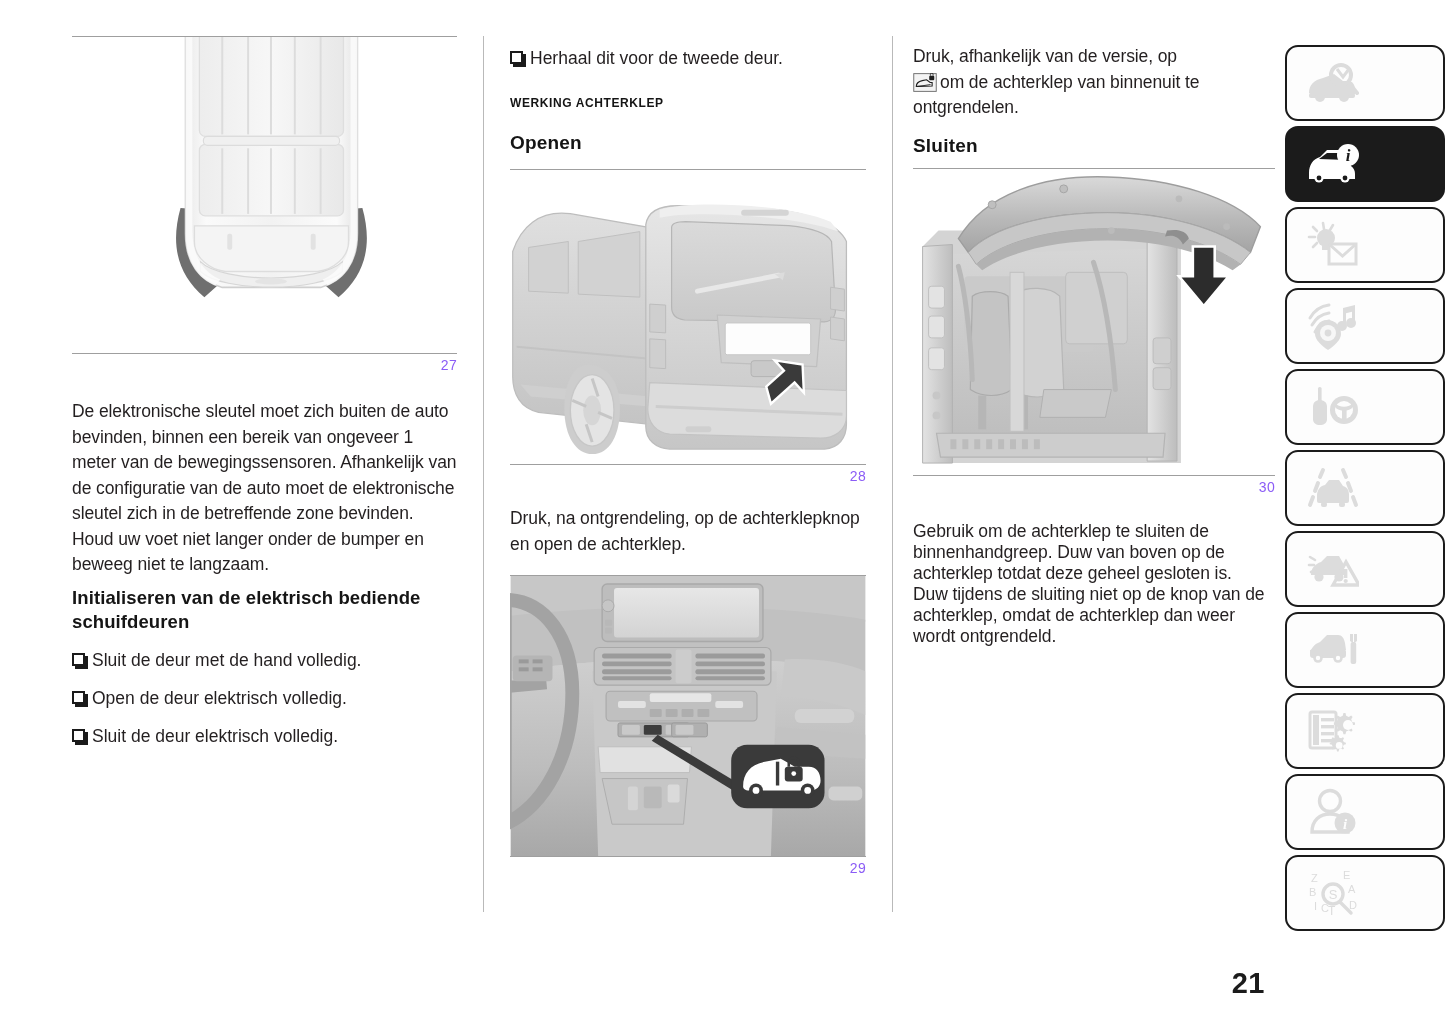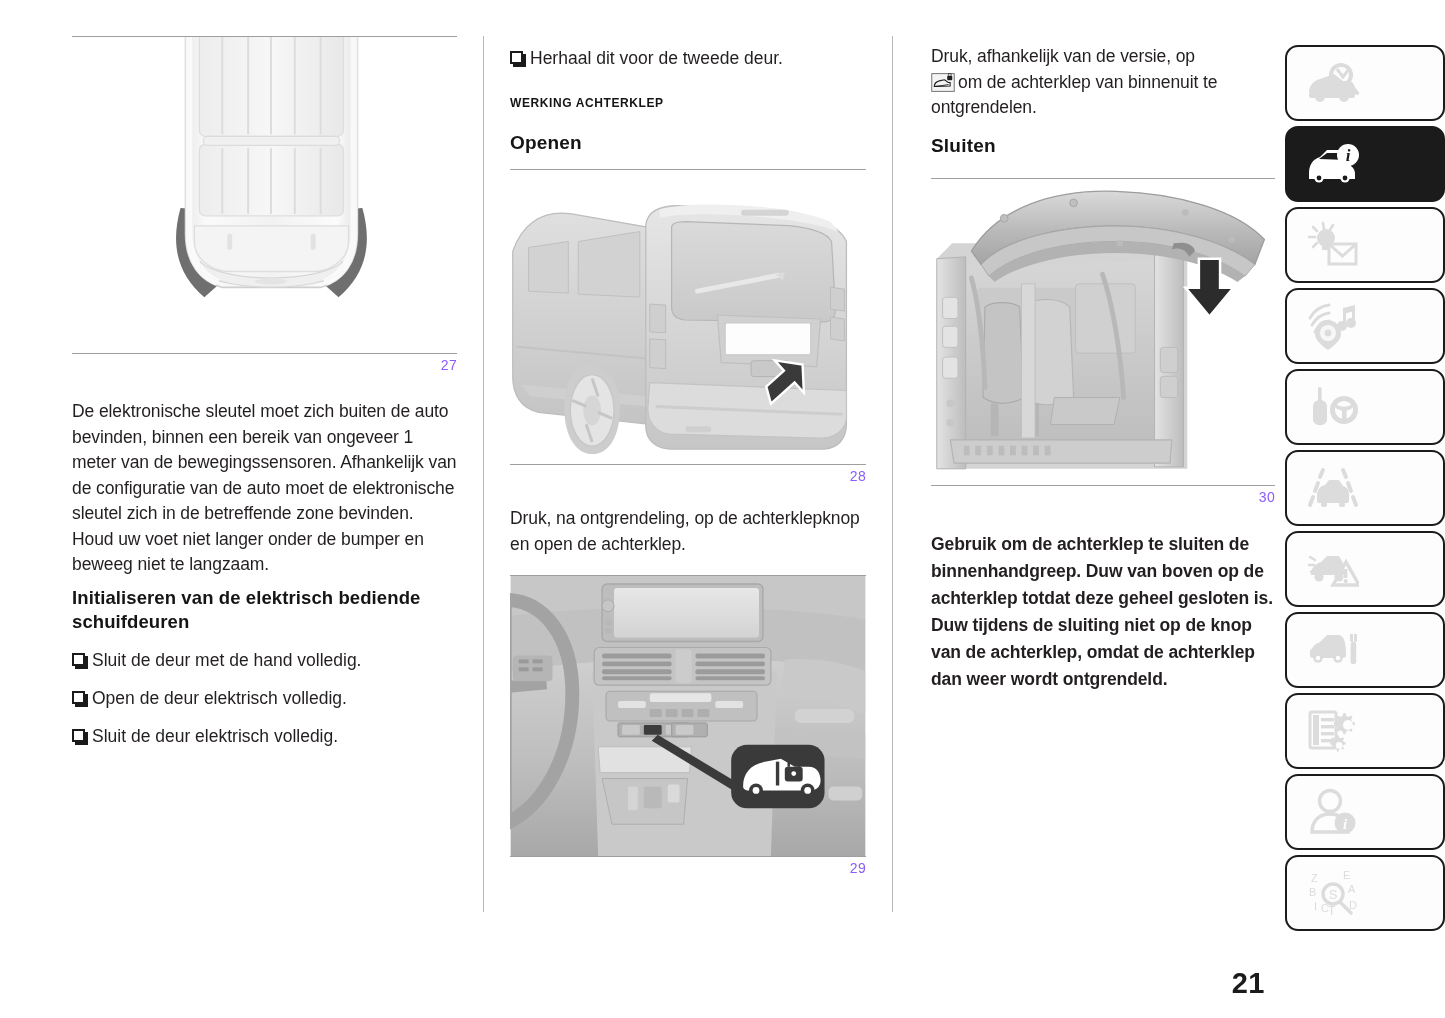--- a/index.html
+++ b/index.html
@@ -18,30 +18,30 @@
   
   .columns {
     position: absolute;
     left: 72px; top: 36px;
     width: 1205px; height: 876px;
     display: flex;
   }
   .col { position: relative; }
   .col-1 { width: 385px; }
   .col-2 { width: 383px; margin-left: 26px; padding-left: 26px; border-left: 1.5px solid #b9b9b9; }
-  .col-3 { width: 383px; margin-left: 26px; padding-left: 38px; border-left: 1.5px solid #b9b9b9; }
+  .col-3 { width: 383px; margin-left: 26px; padding-left: 20px; border-left: 1.5px solid #b9b9b9; }
 
   
   .body-text {
     font-size: 17.5px;
     line-height: 25.5px;
     color: #231f20;
     letter-spacing: -0.1px;
   }
-  .body-text.tight { line-height: 27px; font-weight: bold; }
+  .body-text.tight { line-height: 21px; }
   h2.section-title {
     font-size: 12px;
     font-weight: 800;
     letter-spacing: 0.6px;
     color: #151515;
     line-height: 26px;
     margin-top: 20px;
   }
   h3.sub-title {
     font-size: 19px;
@@ -411,21 +411,21 @@
           <rect x="0.8" y="0.8" width="28.4" height="22.4" fill="#f4f4f4" stroke="#6d6d6d" stroke-width="1.2"></rect>
           <path d="M4 17 C4 13 7 10.5 11.5 9.6 L17 8.5 L21.5 12 L24 12 L24 16.5 L5.6 16.9 Z" fill="none" stroke="#1f1f1f" stroke-width="1.4"></path>
           <path d="M6 17 L22 14.6" stroke="#1f1f1f" stroke-width="1.1"></path>
           <rect x="20.3" y="3.4" width="6.4" height="5.6" rx="1.2" fill="#1f1f1f"></rect>
           <path d="M21.8 3.4 v-1.6 a1.7 1.7 0 0 1 3.4 0 v1.6" fill="none" stroke="#1f1f1f" stroke-width="1.1"></path>
         </svg><span>om de achterklep van binnenuit te ontgrendelen.</span>
       </p>
 
       <h3 class="sub-title" style="margin-top:12px;">Sluiten</h3>
 
-      <figure class="figure" style="margin-top:20px;">
+      <figure class="figure" style="margin-top:10px;">
         <div class="fig-frame" style="height:308px;">
           <svg class="fig-img" viewBox="0 0 357 308" preserveAspectRatio="xMidYMid meet">
             <defs>
               <linearGradient id="g30gate" x1="0" y1="0" x2="0" y2="1">
                 <stop offset="0" stop-color="#d9d9d9"></stop>
                 <stop offset="0.55" stop-color="#b9b9b9"></stop>
                 <stop offset="1" stop-color="#a4a4a4"></stop>
               </linearGradient>
               <linearGradient id="g30frame" x1="0" y1="0" x2="1" y2="0">
                 <stop offset="0" stop-color="#e3e3e3"></stop>

